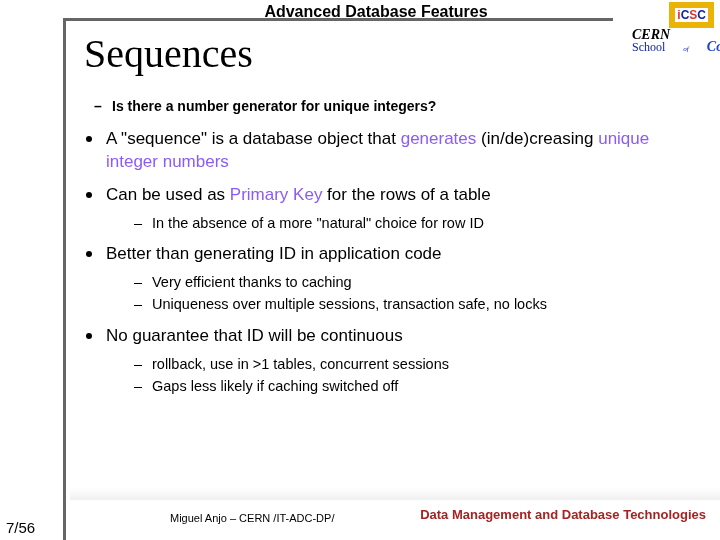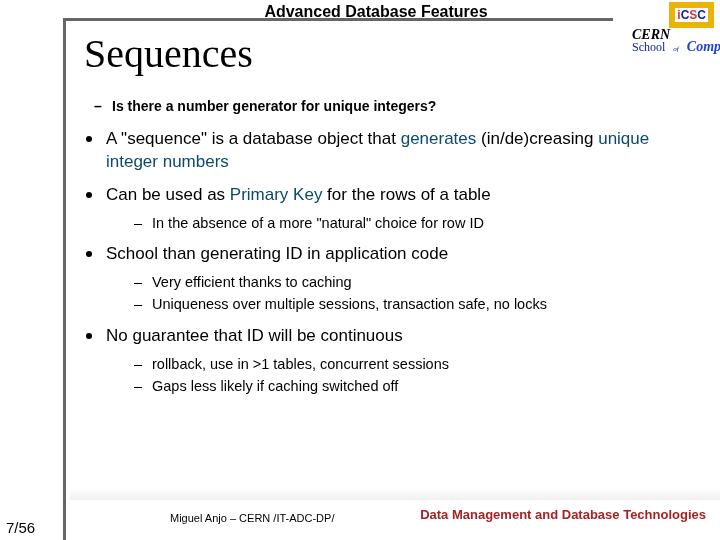--- a/index.html
+++ b/index.html
@@ -56,21 +56,21 @@
     font-style: italic;
     font-size: 14px;
     font-weight: bold;
     color: #000000;
     text-align: left;
     line-height: 1;
   }
   .logo-row2 {
     display: flex;
     align-items: baseline;
-    gap: 8px;
+    gap: 18px;
     margin-top: -2px;
   }
   .logo-school {
     font-family: 'Brush Script MT', cursive;
     font-size: 12px;
     color: #1122aa;
     line-height: 1;
   }
   .logo-of {
     font-size: 7px;
@@ -161,21 +161,21 @@
     font-size: 14.5px;
     line-height: 1.4;
     margin-bottom: 2px;
   }
   ul.sub > li::before {
     content: "–";
     position: absolute;
     left: 0;
     top: 0;
   }
-  .hl { color: #0c4a6e; text-align: right; }
+  .hl { color: #8b5cf6; text-align: right; }
   .footer-author {
     position: absolute;
     bottom: 16px;
     left: 150px;
     font-size: 11px;
     color: #000;
     margin-left: 20px;
   }
   .footer-topic {
     position: absolute;
@@ -233,21 +233,21 @@
       <li>
         <span>A "sequence" is a database object that </span><span class="hl">generates</span><span> (in/de)creasing </span><span class="hl">unique integer numbers</span>
       </li>
       <li>
         <span>Can be used as </span><span class="hl">Primary Key</span><span> for the rows of a table</span>
         <ul class="sub">
           <li>In the absence of a more "natural" choice for row ID</li>
         </ul>
       </li>
       <li>
-        <span>School than generating ID in application code</span>
+        <span>Better than generating ID in application code</span>
         <ul class="sub">
           <li>Very efficient thanks to caching</li>
           <li>Uniqueness over multiple sessions, transaction safe, no locks</li>
         </ul>
       </li>
       <li>
         <span>No guarantee that ID will be continuous</span>
         <ul class="sub">
           <li>rollback, use in &gt;1 tables, concurrent sessions</li>
           <li>Gaps less likely if caching switched off</li>

